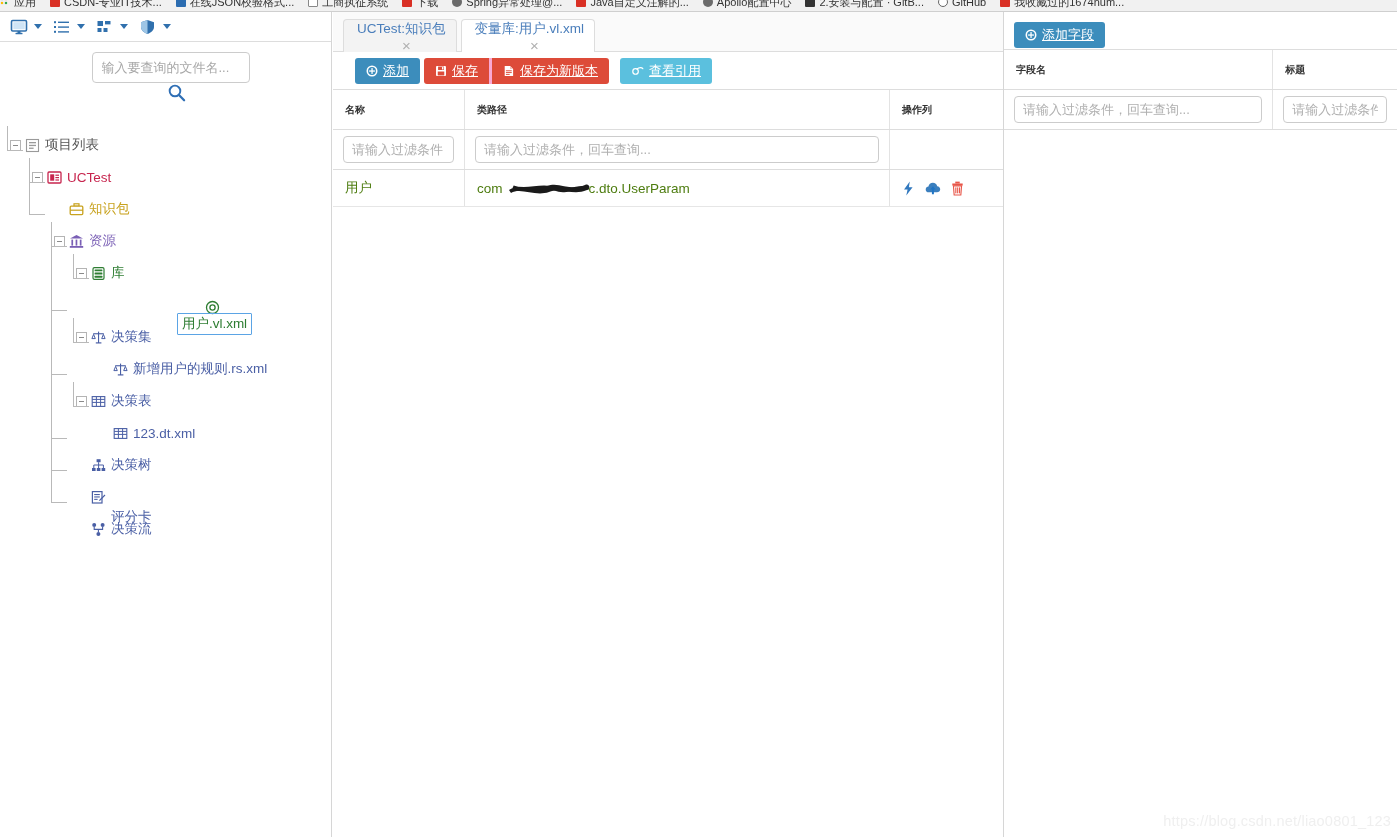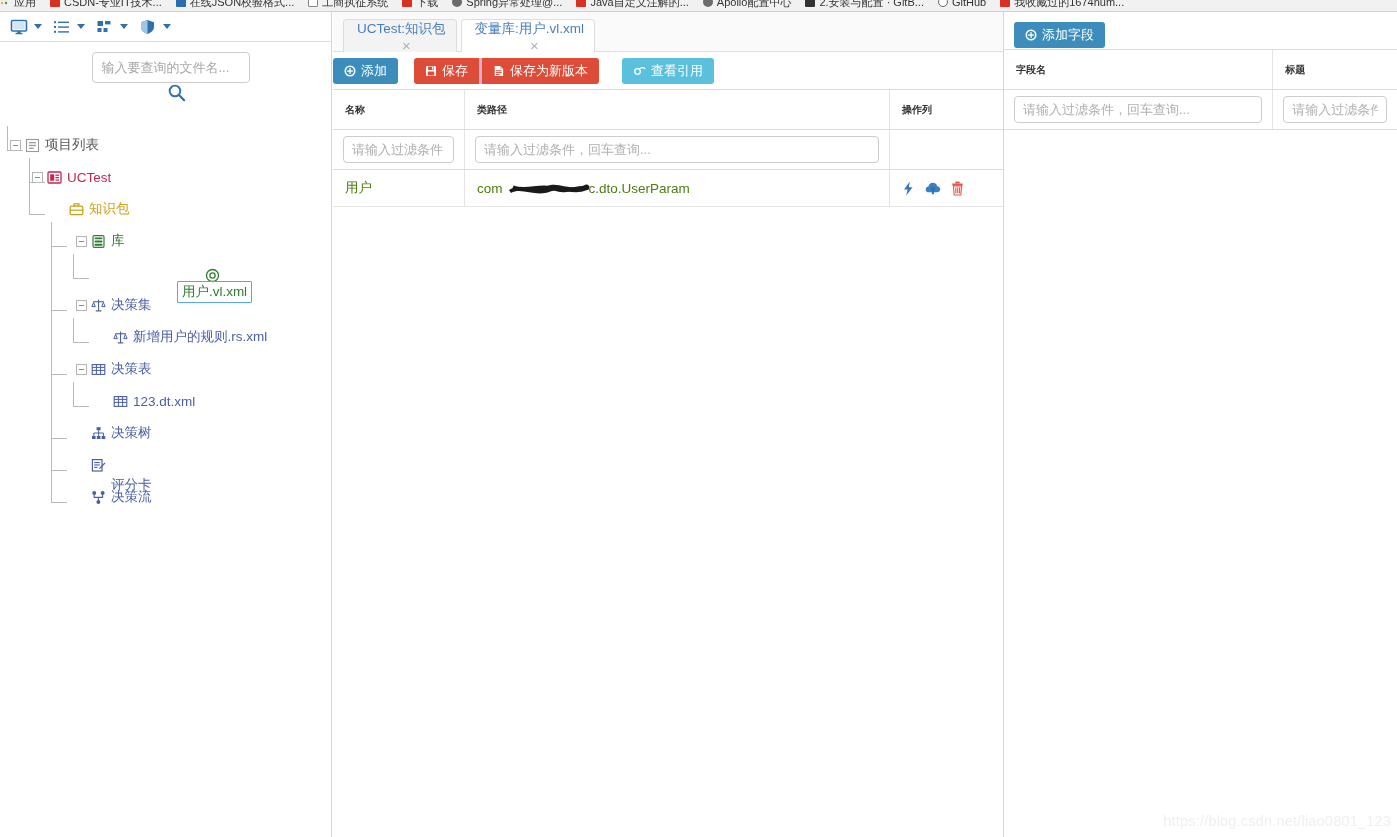--- a/index.html
+++ b/index.html
@@ -156,30 +156,31 @@
     position: relative; top: 1px; flex-direction: column;
   }
   .etab.active { background: #ffffff; }
   .etab .x {
     margin-left: 10px; color: #b0b0b0;
     font-size: 15px; line-height: 1; cursor: pointer;
   }
 
   #editor-toolbar {
     height: 37px; display: flex; align-items: center;
-    padding-left: 0; gap: 16px;
+    padding-left: 22px; gap: 4px;
     background: #fff;
   }
   .btn {
     height: 26px; border: none; border-radius: 3px;
     color: #fff; font-size: 13px;
     padding: 0 11px;
     display: inline-flex; align-items: center; gap: 5px;
     cursor: pointer;
     font-family: "Liberation Sans", "DejaVu Sans", sans-serif;
+    text-decoration: underline;
   }
   .btn.blue  { background: #3c8dbc; }
   .btn.red   { background: #dd4b39; }
   .btn.cyan  { background: #5bc0de; }
   .btn-ico { display: inline-flex; align-items: center; }
   .btn-grp { display: inline-flex; }
   .btn-grp .btn { border-radius: 0; }
   .btn-grp .btn:first-child { border-radius: 3px 0 0 3px; }
   .btn-grp .btn:last-child  { border-radius: 0 3px 3px 0;
                               border-left: 3px solid #f9a8d4; }
@@ -389,20 +390,35 @@
       <div class="tnode" style="padding-left: 46px;">
         <span class="expander blank"></span>
         <span class="tico">
           <svg width="15" height="15" viewBox="0 0 15 15">
             <rect x="5" y="1.8" width="5" height="2.4" fill="none" stroke="#c8a21e" stroke-width="1.2"></rect>
             <rect x="1.2" y="4.2" width="12.6" height="8.4" rx="1" fill="#fff" stroke="#c8a21e" stroke-width="1.3"></rect>
             <rect x="1.2" y="7.6" width="12.6" height="1.2" fill="#c8a21e"></rect>
           </svg>
         </span>
         <span class="tlabel" style="color: rgb(200, 162, 30);">知识包</span>
+      </div>
+      <div class="tnode" style="padding-left: 46px;">
+        <span class="expander"></span>
+        <span class="tico">
+          <svg width="15" height="15" viewBox="0 0 15 15">
+            <path d="M7.5 1 L14 4.6 H1 Z" fill="#7a5fb5"></path>
+            <g fill="#7a5fb5">
+              <rect x="2.4" y="5.6" width="1.7" height="6"></rect>
+              <rect x="6.6" y="5.6" width="1.7" height="6"></rect>
+              <rect x="10.8" y="5.6" width="1.7" height="6"></rect>
+            </g>
+            <rect x="0.8" y="12" width="13.4" height="1.8" fill="#7a5fb5"></rect>
+          </svg>
+        </span>
+        <span class="tlabel" style="color: rgb(122, 95, 181);">资源</span>
       </div>
       <div class="tnode" style="padding-left: 68px;">
         <span class="expander"></span>
         <span class="tico">
           <svg width="15" height="15" viewBox="0 0 15 15">
             <rect x="2" y="1.6" width="11" height="11.8" rx="1.4" fill="#fff" stroke="#2e7d32" stroke-width="1.2"></rect>
             <g fill="#2e7d32">
               <rect x="3.6" y="3.4" width="7.8" height="1.9" rx=".5"></rect>
               <rect x="3.6" y="6.6" width="7.8" height="1.9" rx=".5"></rect>
               <rect x="3.6" y="9.8" width="7.8" height="1.9" rx=".5"></rect>

